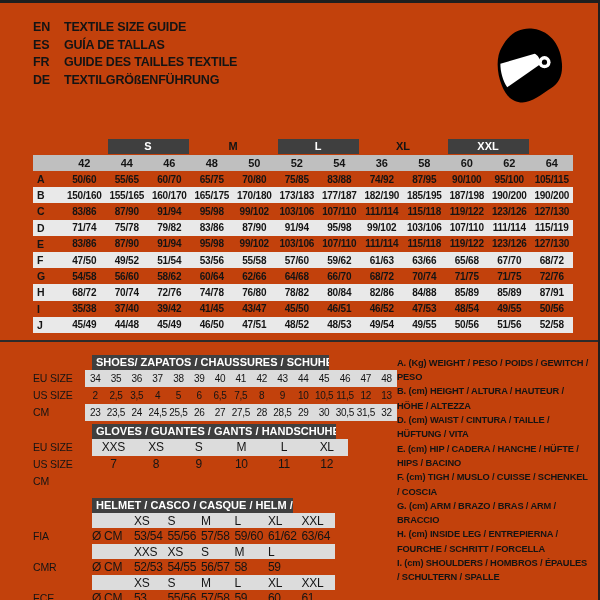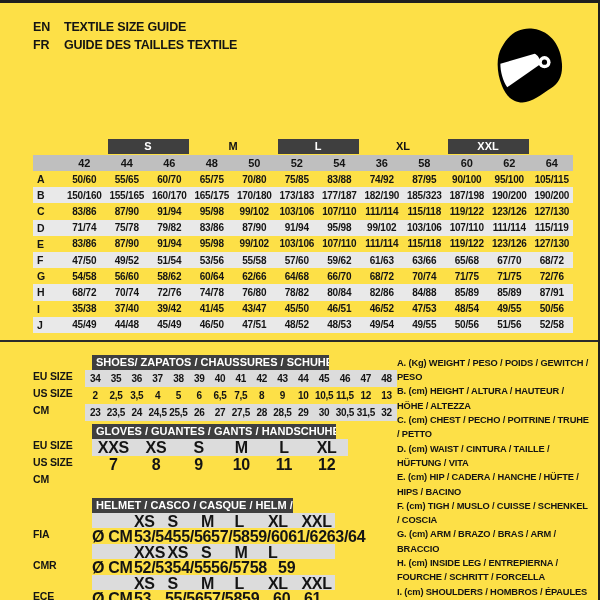--- a/index.html
+++ b/index.html
@@ -1,16 +1,16 @@
 <!DOCTYPE html>
 <html><head>
 <meta charset="utf-8">
 <style>
   html,body{margin:0;padding:0;background:#fff;}
-  .page{position:relative;width:600px;height:600px;box-sizing:border-box;background:#fde047;
+  .page{position:relative;width:600px;height:600px;box-sizing:border-box;background:#c2410c;
         border-top:3px solid #1f1f1f;border-right:2px solid #1f1f1f;overflow:hidden;
         font-family:"Liberation Sans",sans-serif;color:#141414;}
   .inner{padding:12px 0 0 33px;}
 
   
   .top{display:flex;justify-content:space-between;align-items:flex-start;}
   .langs{margin-top:4px;font-size:12.5px;font-weight:bold;letter-spacing:-0.2px;}
   .lang-row{display:flex;line-height:17.5px;}
   .lang-code{width:31px;}
   .helmet{margin:6px 33px 0 0;}
@@ -30,23 +30,23 @@
   .divider{border-top:2px solid #2b2b2b;margin:7px 0 0 -33px;width:600px;}
 
   
   .bottom{display:flex;margin-top:13px;}
   .leftcol{width:364px;}
   .bar{background:#3f3f3f;color:#fff;font-size:11px;font-weight:bold;height:15px;line-height:15px;
        padding-left:4px;margin-left:59px;box-sizing:border-box;white-space:nowrap;overflow:hidden;}
   .bar.w-shoes{width:237px;}
   .bar.w-gloves{width:244px;}
   .bar.w-helmet{width:201px;}
-  .srow{display:flex;height:17px;font-weight:bold;}
+  .srow{display:flex;align-items:center;height:17px;font-weight:normal;}
   .slab{width:59px;font-size:10.5px;letter-spacing:-0.2px;}
-  .svals{display:grid;height:100%;align-items:center;font-size:16px;text-align:center;letter-spacing:-0.3px;}
+  .svals{display:grid;height:100%;align-items:center;font-size:12px;text-align:center;letter-spacing:-0.3px;}
   .svals.shaded{background:#dcdcdc;}
   .t-shoes .svals{width:356px;grid-template-columns:repeat(15,1fr);font-size:10px;}
   .t-gloves .svals{width:256px;grid-template-columns:repeat(6,1fr);}
   .t-helmet .svals{width:243px;grid-template-columns:42px repeat(6,1fr);text-align:left;}
   .t-helmet .srow{height:15.5px;}
   .t-gloves{margin-top:3px;}
   .t-helmet{margin-top:8px;}
   .scell{white-space:nowrap;}
 
   
@@ -59,22 +59,30 @@
 <div class="page">
   <div class="inner">
 
     <div class="top">
       <div class="langs">
           <div class="lang-row">
      <span class="lang-code">EN</span>
      <span>TEXTILE SIZE GUIDE</span>
    </div>
           <div class="lang-row">
+     <span class="lang-code">ES</span>
+     <span>GUÍA DE TALLAS</span>
+   </div>
+          <div class="lang-row">
      <span class="lang-code">FR</span>
      <span>GUIDE DES TAILLES TEXTILE</span>
+   </div>
+          <div class="lang-row">
+     <span class="lang-code">DE</span>
+     <span>TEXTILGRÖßENFÜHRUNG</span>
    </div>
         </div>
       <div class="helmet">
         <svg width="76" height="90" viewBox="0 0 100 110" aria-hidden="true">
           <path d="M58 6 C82 9 95 30 96 52 C97 68 92 77 82 84 C70 92 56 103 44 103 C31 103 22 94 17 81 C10 64 9 43 17 30 C26 13 40 4 58 6 Z" fill="#000"></path>
           <path d="M15 52 L60 39 C65 41 68 47 67 53 L24 83 C18 74 15 63 15 52 Z" fill="#fff"></path>
           <circle cx="73" cy="50" r="8" fill="#fff"></circle>
           <circle cx="73" cy="50" r="3.4" fill="#000"></circle>
         </svg>
       </div>
@@ -123,21 +131,21 @@
         <div class="trow drow alt">
      <div class="cell lab">B</div>
           <div class="cell">150/160</div>
           <div class="cell">155/165</div>
           <div class="cell">160/170</div>
           <div class="cell">165/175</div>
           <div class="cell">170/180</div>
           <div class="cell">173/183</div>
           <div class="cell">177/187</div>
           <div class="cell">182/190</div>
-          <div class="cell">185/323</div>
+          <div class="cell">185/195</div>
           <div class="cell">187/198</div>
           <div class="cell">190/200</div>
           <div class="cell">190/200</div>
         </div>
         <div class="trow drow">
      <div class="cell lab">C</div>
           <div class="cell">83/86</div>
           <div class="cell">87/90</div>
           <div class="cell">91/94</div>
           <div class="cell">95/98</div>
@@ -432,21 +440,20 @@
                   <div class="scell">61</div>
                 </div>
               </div>
             </div>
         </div>
 
       </div>
       <div class="legend">
           <div>A. (Kg) WEIGHT / PESO / POIDS / GEWITCH / PESO</div>
           <div>B. (cm) HEIGHT / ALTURA / HAUTEUR / HÖHE / ALTEZZA</div>
-          <div>C. (cm) CHEST / PECHO / POITRINE / TRUHE / PETTO</div>
           <div>D. (cm) WAIST / CINTURA / TAILLE / HÜFTUNG / VITA</div>
           <div>E. (cm) HIP / CADERA / HANCHE / HÜFTE / HIPS / BACINO</div>
           <div>F. (cm) TIGH / MUSLO / CUISSE / SCHENKEL / COSCIA</div>
           <div>G. (cm) ARM / BRAZO / BRAS / ARM / BRACCIO</div>
           <div>H. (cm) INSIDE LEG / ENTREPIERNA / FOURCHE / SCHRITT / FORCELLA</div>
           <div>I. (cm) SHOULDERS / HOMBROS / ÉPAULES / SCHULTERN / SPALLE</div>
         </div>
     </div>
 
   </div>

